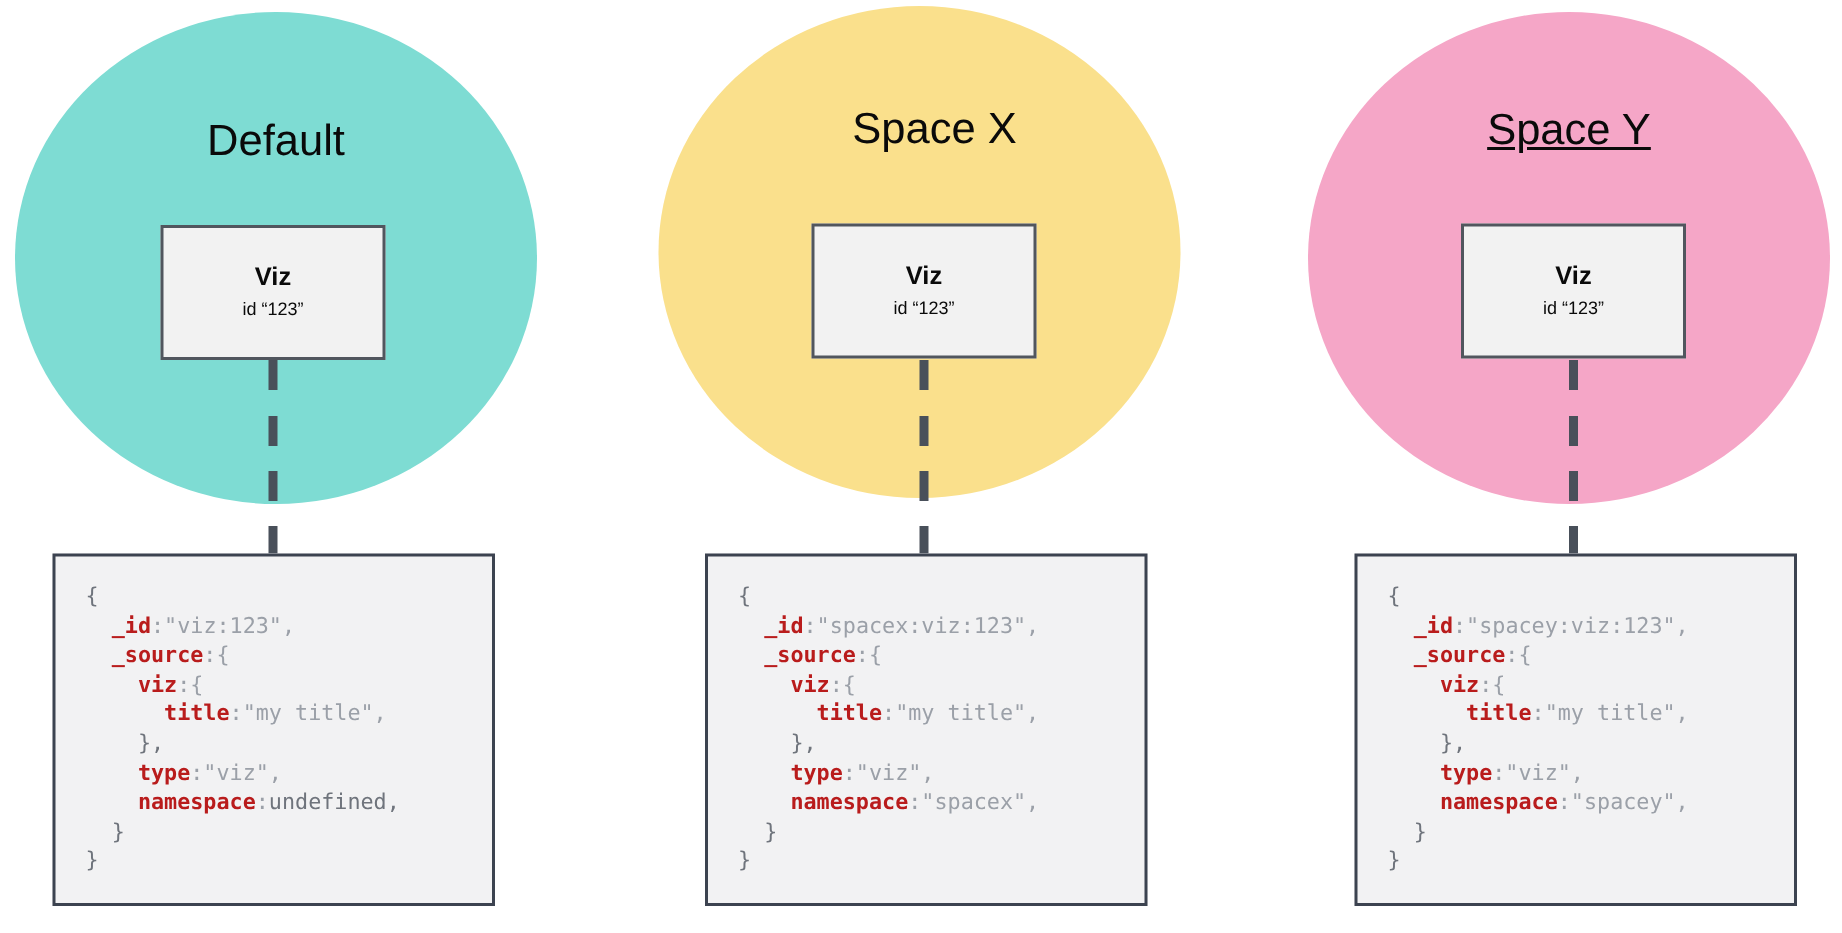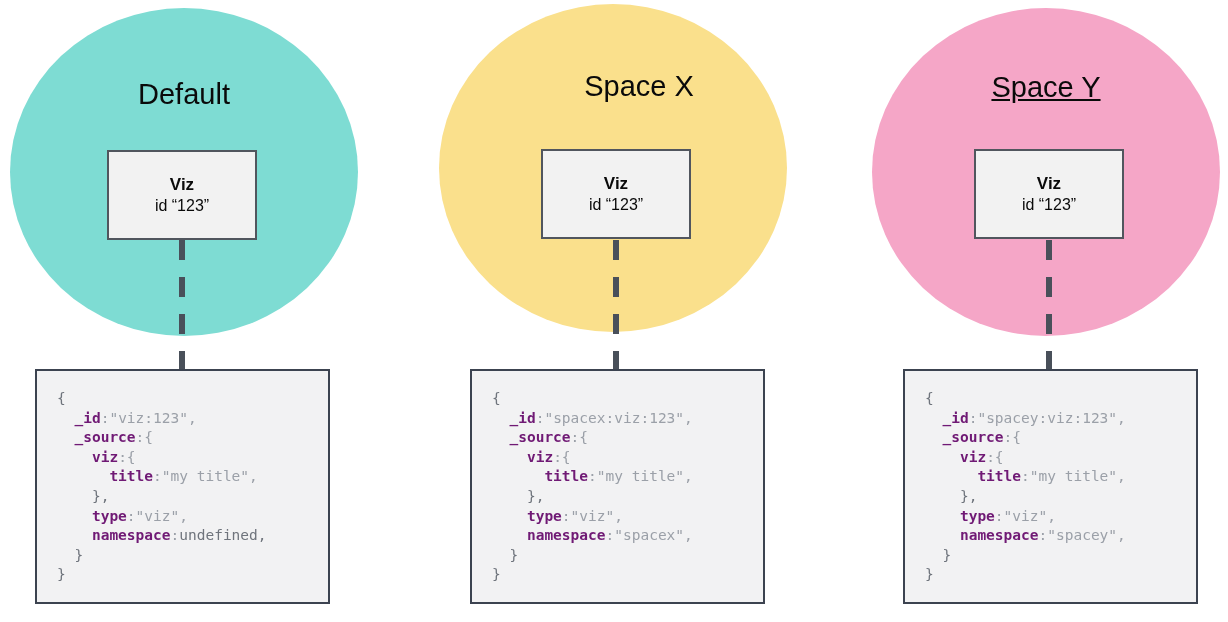--- a/index.html
+++ b/index.html
@@ -26,42 +26,42 @@
 
   .circle-label {
     position: absolute;
     width: 348px;
     text-align: center;
     font-size: 29px;
     line-height: 30px;
     color: #0a0a0a;
   }
   .g1 .circle-label { left: 10px;  top: 79px; }
-  .g2 .circle-label { left: 465px; top: 71px; }
+  .g2 .circle-label { left: 449px; top: 71px; }
   .g3 .circle-label { left: 872px; top: 72px; text-decoration: underline; }
 
   
   .viz-box {
     position: absolute;
     width: 150px;
     height: 90px;
     background: #f2f2f2;
     border: 2px solid #51565e;
     box-sizing: border-box;
     display: flex;
     flex-direction: column;
     align-items: center;
     justify-content: center;
     gap: 1px;
   }
   .g1 .viz-box { left: 107px; top: 150px; }
   .g2 .viz-box { left: 541px; top: 149px; }
   .g3 .viz-box { left: 974px; top: 149px; }
   .viz-title { font-size: 17px; font-weight: bold; color: #0a0a0a; line-height: 21px; }
-  .viz-id    { font-size: 16px; color: #0a0a0a; line-height: 20px; }
+  .viz-id    { font-size: 12px; color: #0a0a0a; line-height: 20px; }
 
   
   .connector {
     position: absolute;
     width: 6px;
     height: 129px;
     top: 240px;
     background: repeating-linear-gradient(to bottom, #49505a 0 20px, transparent 20px 37px);
   }
   .g1 .connector { left: 179px;  }
@@ -80,21 +80,21 @@
     padding: 18px 0 0 20px;
     font-family: "DejaVu Sans Mono", "Liberation Mono", monospace;
     font-size: 14.5px;
     line-height: 19.6px;
     white-space: pre;
   }
   .g1 .code-block { left: 35px;  }
   .g2 .code-block { left: 470px; }
   .g3 .code-block { left: 903px; }
 
-  .tk-key   { color: #701a75; font-weight: bold; }
+  .tk-key   { color: #b91c1c; font-weight: bold; }
   .tk-str   { color: #9ba0a8; }
   .tk-plain { color: #6f747c; }
 </style>
 </head>
 <body>
 
 <div class="stage">
 
   <div class="group g1">
     <div class="circle" style="background: rgb(126, 220, 211);"></div>

